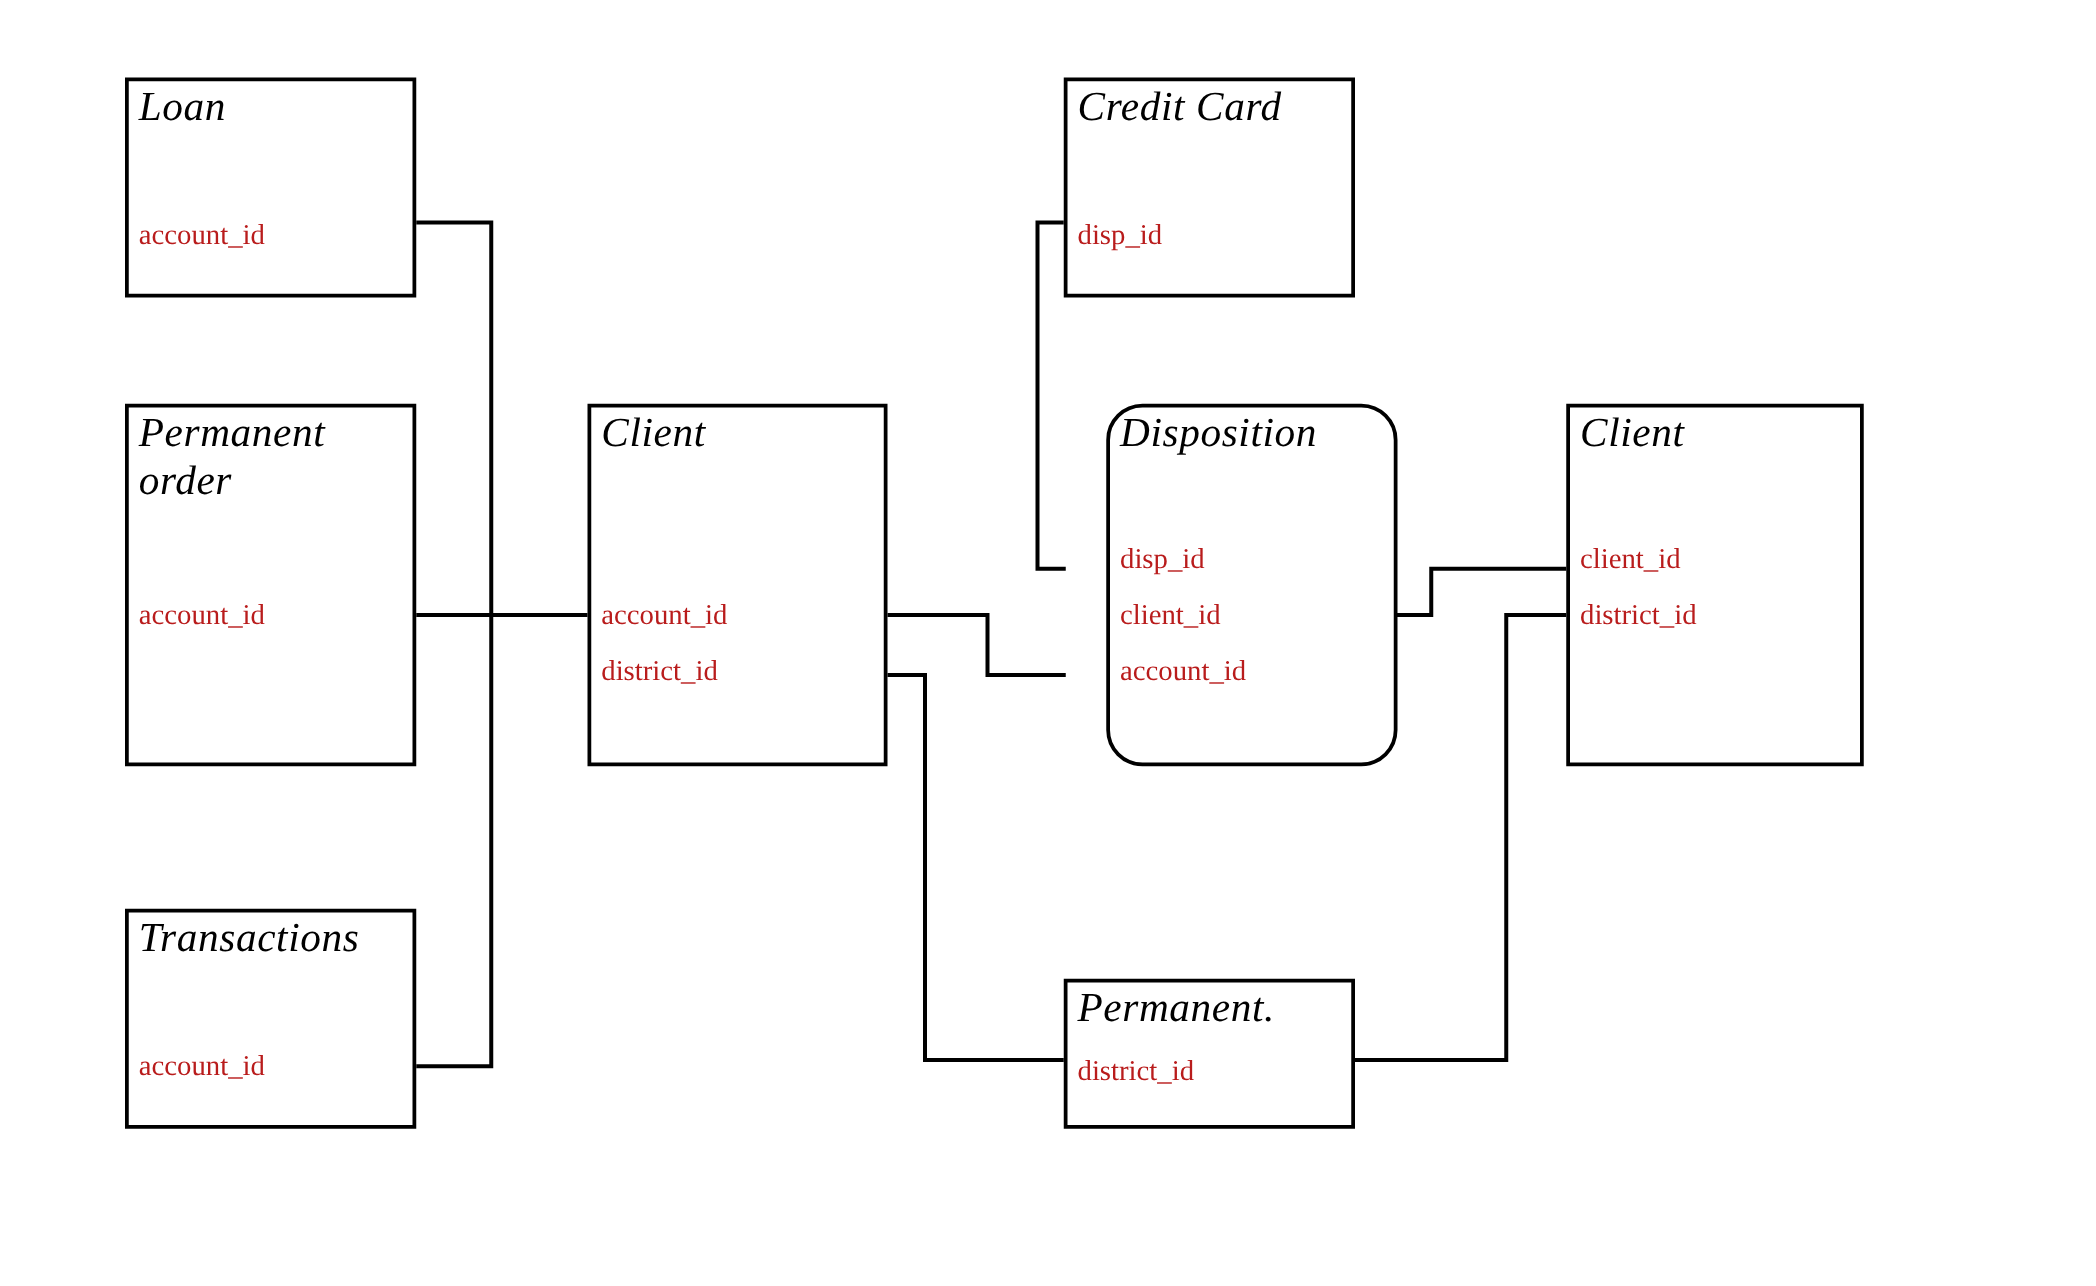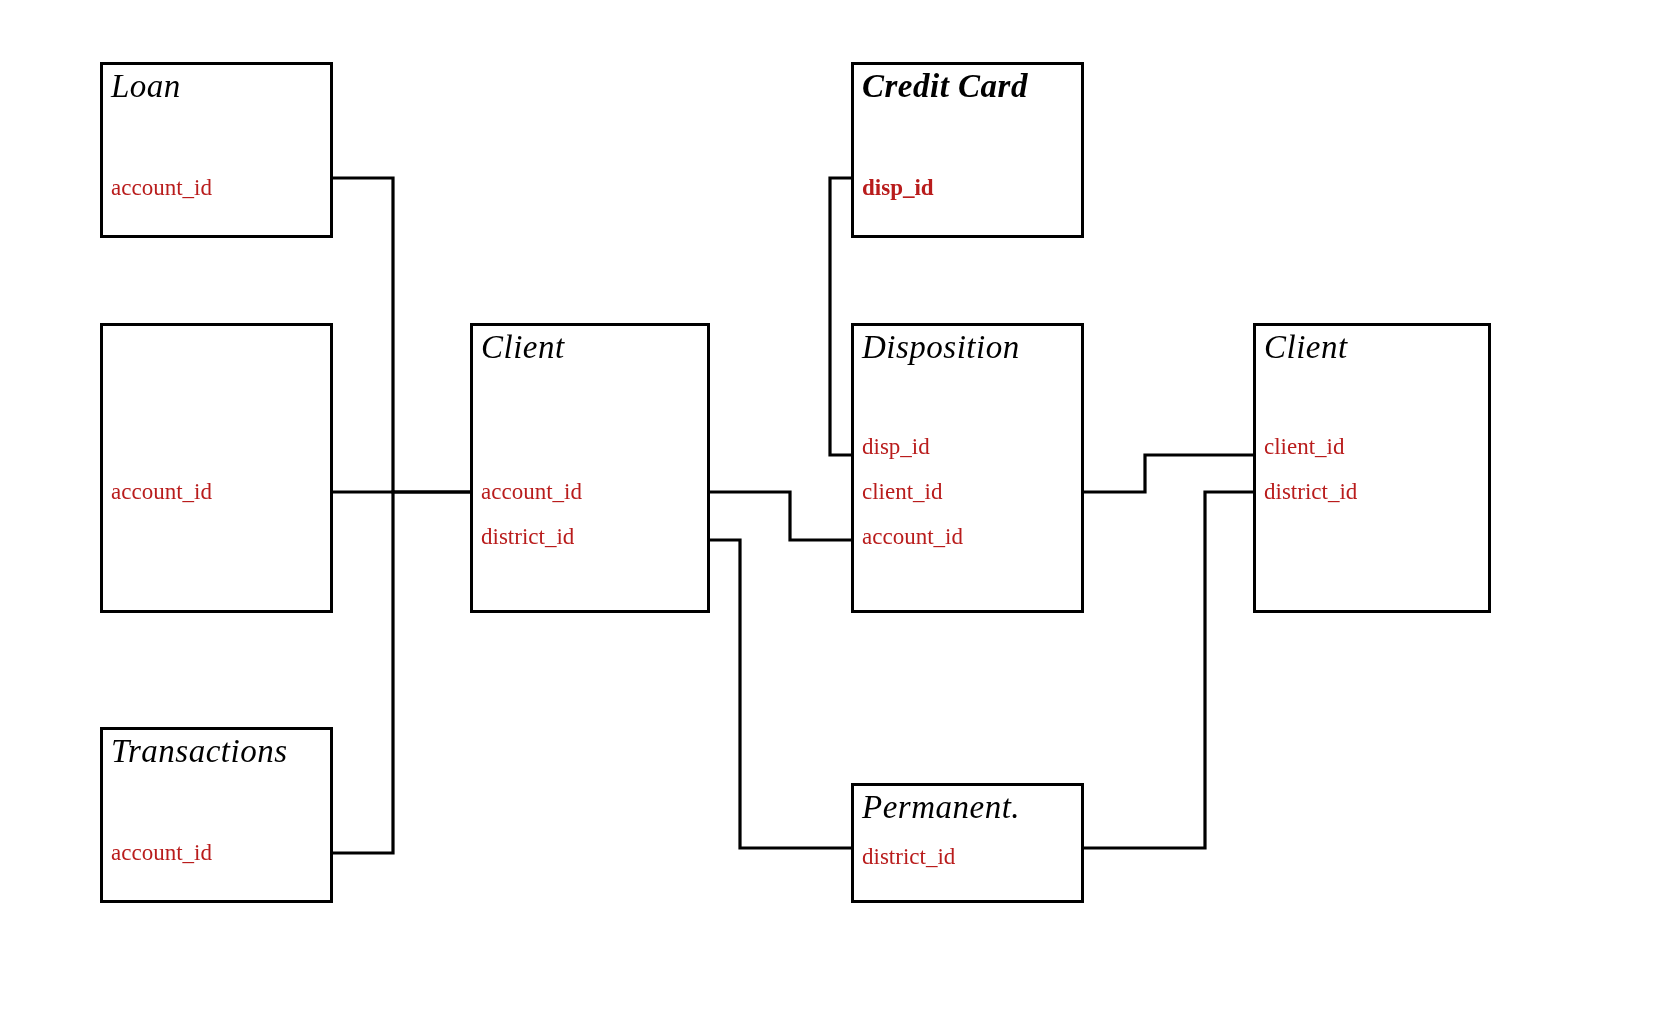--- a/index.html
+++ b/index.html
@@ -60,24 +60,24 @@
 
   #ent-permanent-order { left: 100px; top: 323px; width: 233px; height: 290px; }
   #ent-permanent-order .attr-list { top: 143px; }
 
   #ent-transactions  { left: 100px;  top: 727px; width: 233px; height: 176px; }
   #ent-transactions .attr-list  { top: 100px; }
 
   #ent-account       { left: 470px;  top: 323px; width: 240px; height: 290px; }
   #ent-account .attr-list       { top: 143px; }
 
-  #ent-credit-card   { left: 851px;  top: 62px;  width: 233px; height: 176px; font-weight: bold; }
+  #ent-credit-card   { left: 851px;  top: 62px;  width: 233px; height: 176px; }
   #ent-credit-card .attr-list   { top: 100px; }
 
-  #ent-disposition   { left: 851px;  top: 323px; width: 233px; height: 290px; }
+  #ent-disposition   { left: 885px;  top: 323px; width: 233px; height: 290px; border-radius: 29px; }
   #ent-disposition .attr-list   { top: 98px; }
 
   #ent-demograph     { left: 851px;  top: 783px; width: 233px; height: 120px; }
   #ent-demograph .attr-list     { top: 48px; }
 
   #ent-client        { left: 1253px; top: 323px; width: 238px; height: 290px; padding-left: 22px; }
   #ent-client .attr-list        { top: 98px; }
 </style>
 </head>
 <body>
@@ -106,20 +106,22 @@
   </svg>
 
   <div class="entity" id="ent-loan">
     <div class="entity-title">Loan</div>
     <div class="attr-list">
       <div class="attr">account_id</div>
     </div>
   </div>
 
   <div class="entity" id="ent-permanent-order">
+    <div class="entity-title">Permanent
+order</div>
     <div class="attr-list">
       <div class="attr">account_id</div>
     </div>
   </div>
 
   <div class="entity" id="ent-transactions">
     <div class="entity-title">Transactions</div>
     <div class="attr-list">
       <div class="attr">account_id</div>
     </div>

